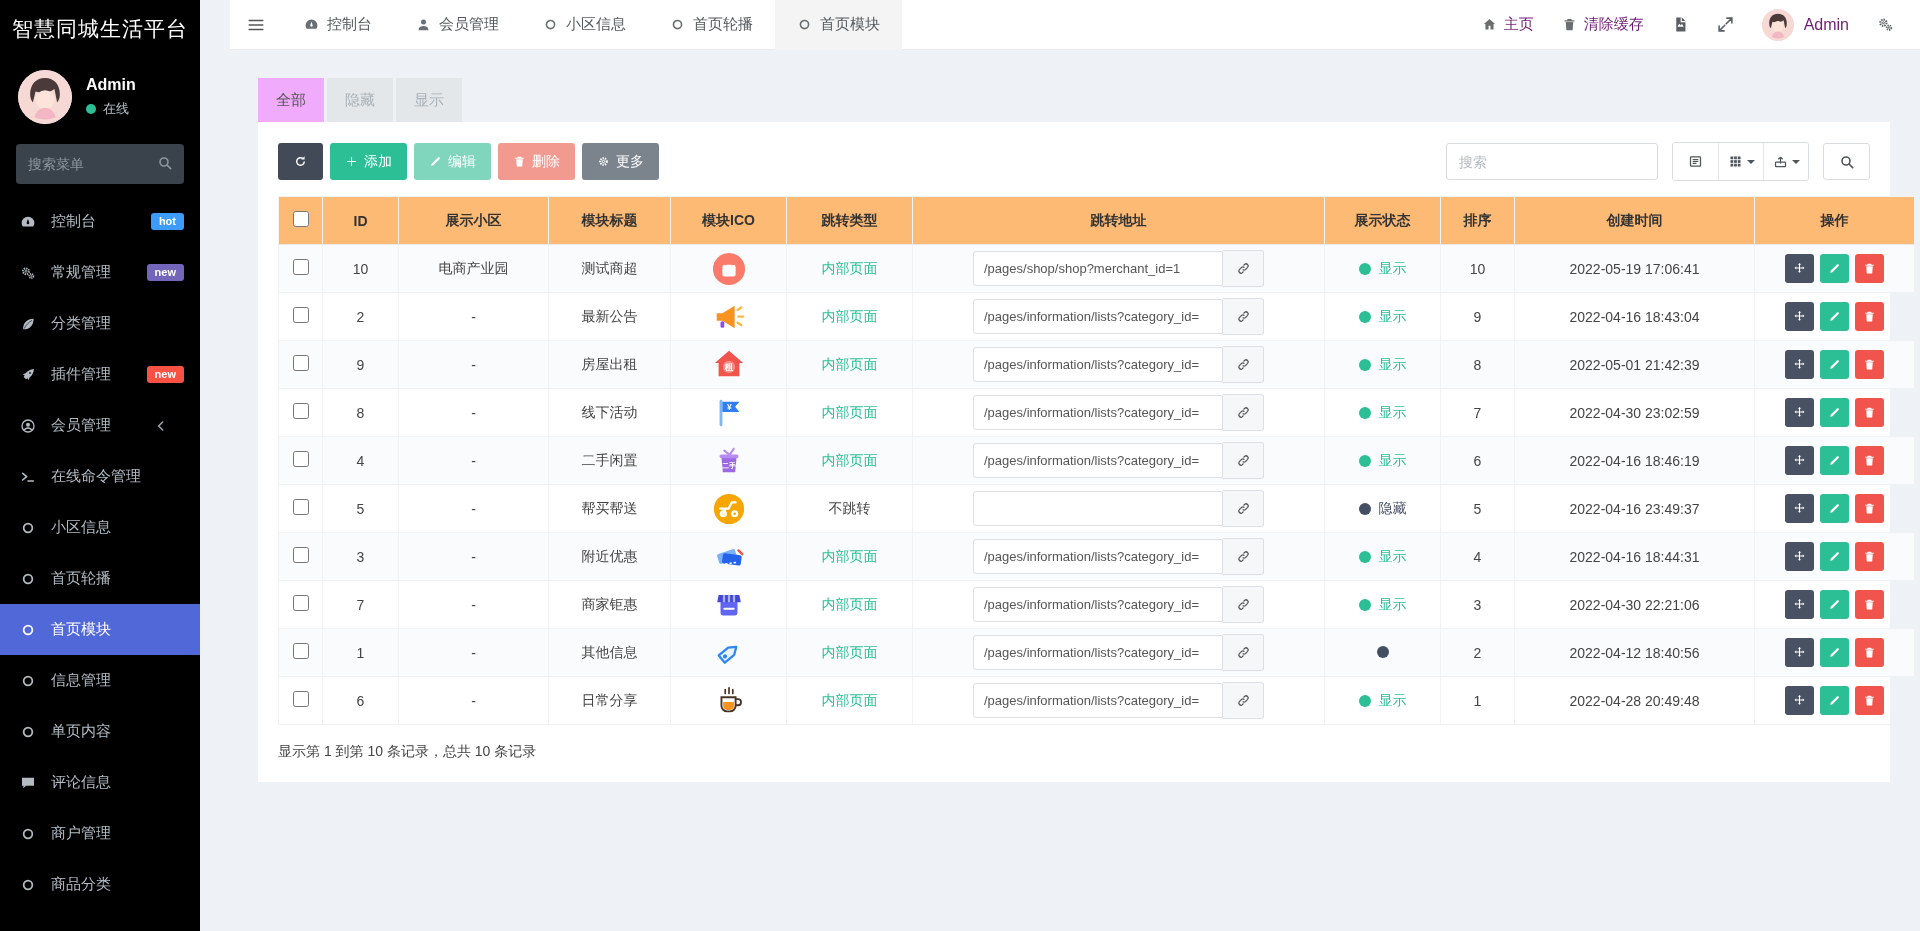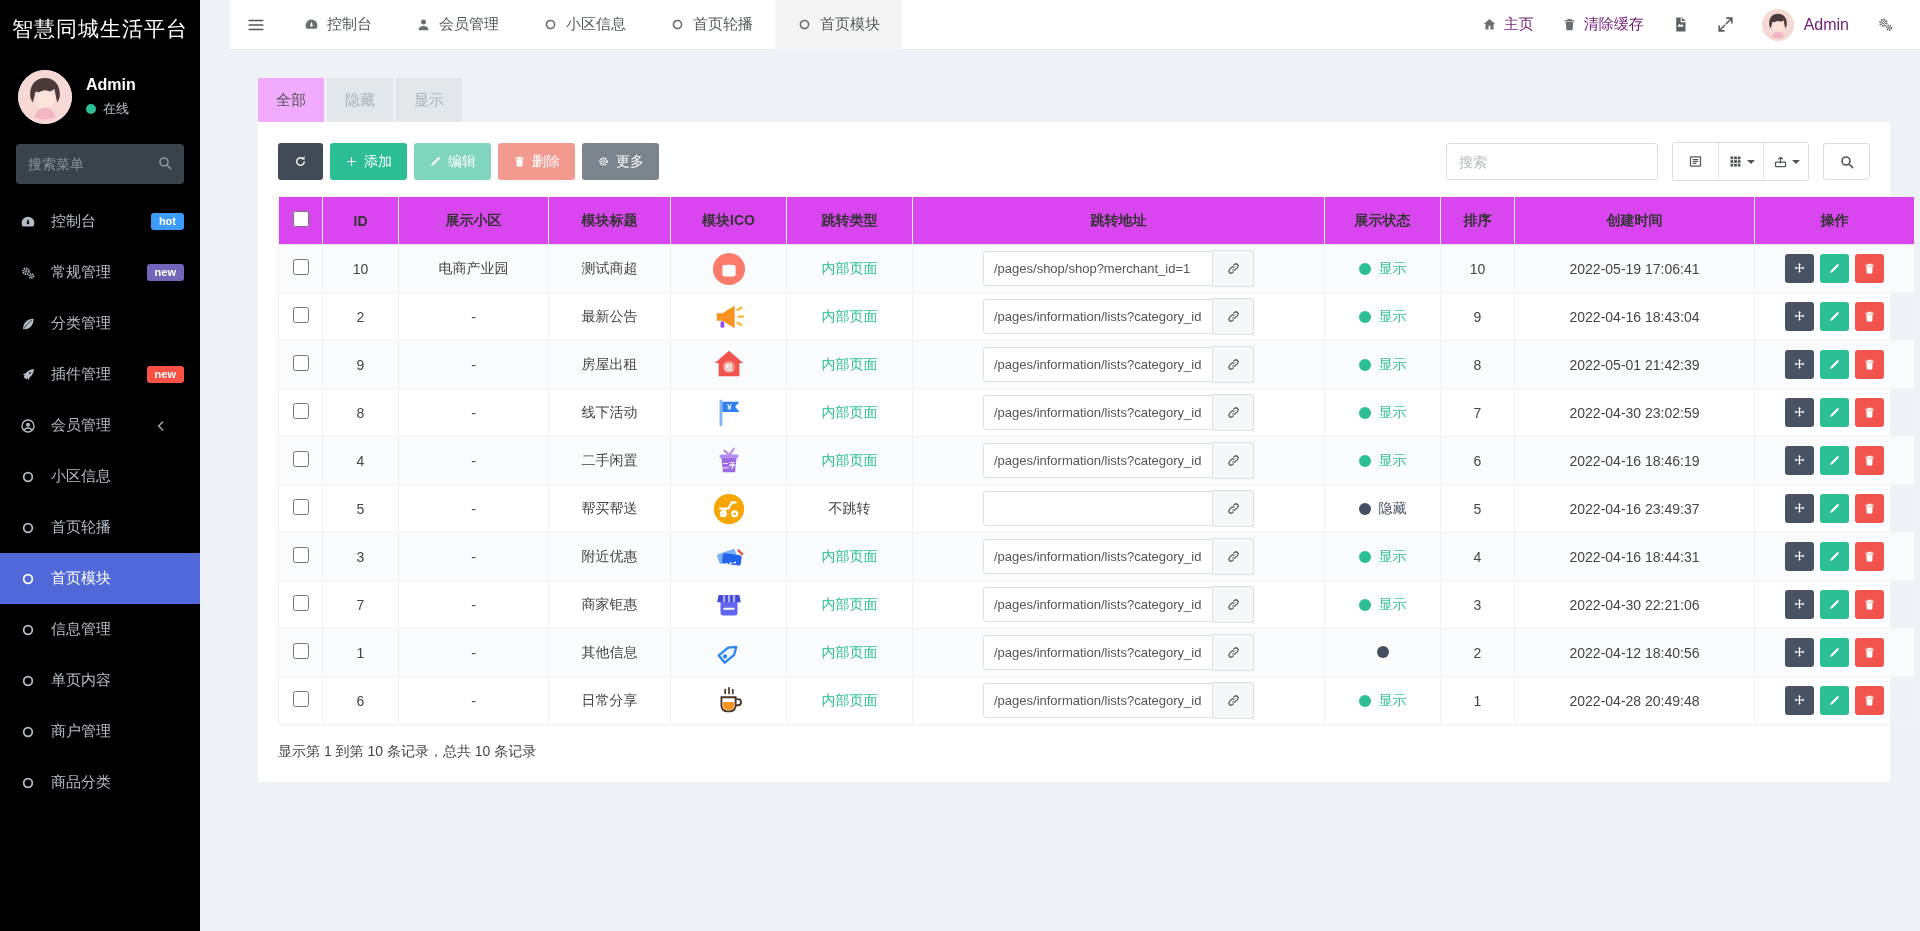--- a/index.html
+++ b/index.html
@@ -74,28 +74,28 @@
   .btn-group { display:flex; margin-left:14px; border:1px solid #d9dde1; border-radius:3px; overflow:hidden; }
   .gbtn { min-width:45px; height:37px; background:#fff; border:none; border-left:1px solid #e3e6e9;
      display:flex; align-items:center; justify-content:center; gap:4px; color:#50555a; font-size:15px; cursor:pointer; }
   .gbtn:first-child { border-left:none; }
   .caret { width:0; height:0; border:4px solid transparent; border-top-color:#50555a; margin-top:4px; }
   .sbtn { margin-left:14px; width:47px; height:37px; background:#fff; border:1px solid #d9dde1;
      border-radius:3px; display:flex; align-items:center; justify-content:center; color:#50555a; font-size:16px; cursor:pointer; }
 
   table { width:100%; border-collapse:collapse; table-layout:fixed; font-size:14px; color:#444; }
   th,td { border:1px solid #f0f2f4; text-align:center; height:48px; padding:0 4px; }
-  thead th { font-weight:bold; color:#333; background:#d946ef; border-bottom:1px solid #e6e9ec;margin-top:38px; }
+  thead th { font-weight:bold; color:#333; background:#fdba74; border-bottom:1px solid #e6e9ec;margin-top:38px; }
   tbody tr:nth-child(odd) { background:#fafbfc; }
   .cb { width:16px; height:16px; cursor:pointer; }
   .mod-icon svg { width:34px; height:34px; vertical-align:middle; }
   .type-green { color:#2cbf96; }
   .type-plain { color:#444; }
   .url-group { display:inline-flex; align-items:center; vertical-align:middle; }
-  .url-input { width:230px; height:35px; border:1px solid #dcdfe3; border-radius:3px 0 0 3px;
+  .url-input { width:250px; height:35px; border:1px solid #dcdfe3; border-radius:3px 0 0 3px;
      padding:0 10px; font-size:13px; color:#555; outline:none; background:#fff; }
   .url-btn { width:41px; height:37px; border:1px solid #dcdfe3; border-left:none; border-radius:0 3px 3px 0;
      background:#f6f7f8; display:flex; align-items:center; justify-content:center; color:#555; font-size:15px; cursor:pointer; }
   .status { display:inline-flex; align-items:center; gap:8px; }
   .dot { width:12px; height:12px; border-radius:50%; display:inline-block; }
   .dot.show { background:#2cbf96; } .dot.navy { background:#454f63; }
   .st-label.green { color:#2cbf96; } .st-label.dark { color:#454f63; }
   .act-btn { width:29px; height:29px; border:none; border-radius:3px; color:#fff; font-size:13px;
      display:inline-flex; align-items:center; justify-content:center; margin:0 3px; cursor:pointer; }
   .act-move { background:#495263; } .act-edit { background:#2cbf96; } .act-del { background:#f0544c; }
@@ -184,20 +184,29 @@
         <span>会员管理</span>
         <span class="i chev">
           <svg viewBox="0 0 24 24" width="1em" height="1em" fill="none">
             <path d="M14.5 6l-6 6 6 6" stroke="currentColor" stroke-width="2.4" stroke-linecap="round"></path>
           </svg>
         </span>
       </div>
       <div class="side-item">
         <span class="i">
           <svg viewBox="0 0 24 24" width="1em" height="1em" fill="none">
+            <path d="M4 6.5l6 5-6 5" stroke="currentColor" stroke-width="2.4" stroke-linecap="round" stroke-linejoin="round"></path>
+            <path d="M12 18h8" stroke="currentColor" stroke-width="2.4" stroke-linecap="round"></path>
+          </svg>
+        </span>
+        <span>在线命令管理</span>
+      </div>
+      <div class="side-item">
+        <span class="i">
+          <svg viewBox="0 0 24 24" width="1em" height="1em" fill="none">
             <circle cx="12" cy="12" r="6.5" stroke="currentColor" stroke-width="2.6"></circle>
           </svg>
         </span>
         <span>小区信息</span>
       </div>
       <div class="side-item">
         <span class="i">
           <svg viewBox="0 0 24 24" width="1em" height="1em" fill="none">
             <circle cx="12" cy="12" r="6.5" stroke="currentColor" stroke-width="2.6"></circle>
           </svg>
@@ -220,20 +229,28 @@
         </span>
         <span>信息管理</span>
       </div>
       <div class="side-item">
         <span class="i">
           <svg viewBox="0 0 24 24" width="1em" height="1em" fill="none">
             <circle cx="12" cy="12" r="6.5" stroke="currentColor" stroke-width="2.6"></circle>
           </svg>
         </span>
         <span>单页内容</span>
+      </div>
+      <div class="side-item">
+        <span class="i">
+          <svg viewBox="0 0 24 24" width="1em" height="1em" fill="none">
+            <path fill="currentColor" d="M3 4h18v12H9l-4 4v-4H3z"></path>
+          </svg>
+        </span>
+        <span>评论信息</span>
       </div>
       <div class="side-item">
         <span class="i">
           <svg viewBox="0 0 24 24" width="1em" height="1em" fill="none">
             <circle cx="12" cy="12" r="6.5" stroke="currentColor" stroke-width="2.6"></circle>
           </svg>
         </span>
         <span>商户管理</span>
       </div>
       <div class="side-item">

